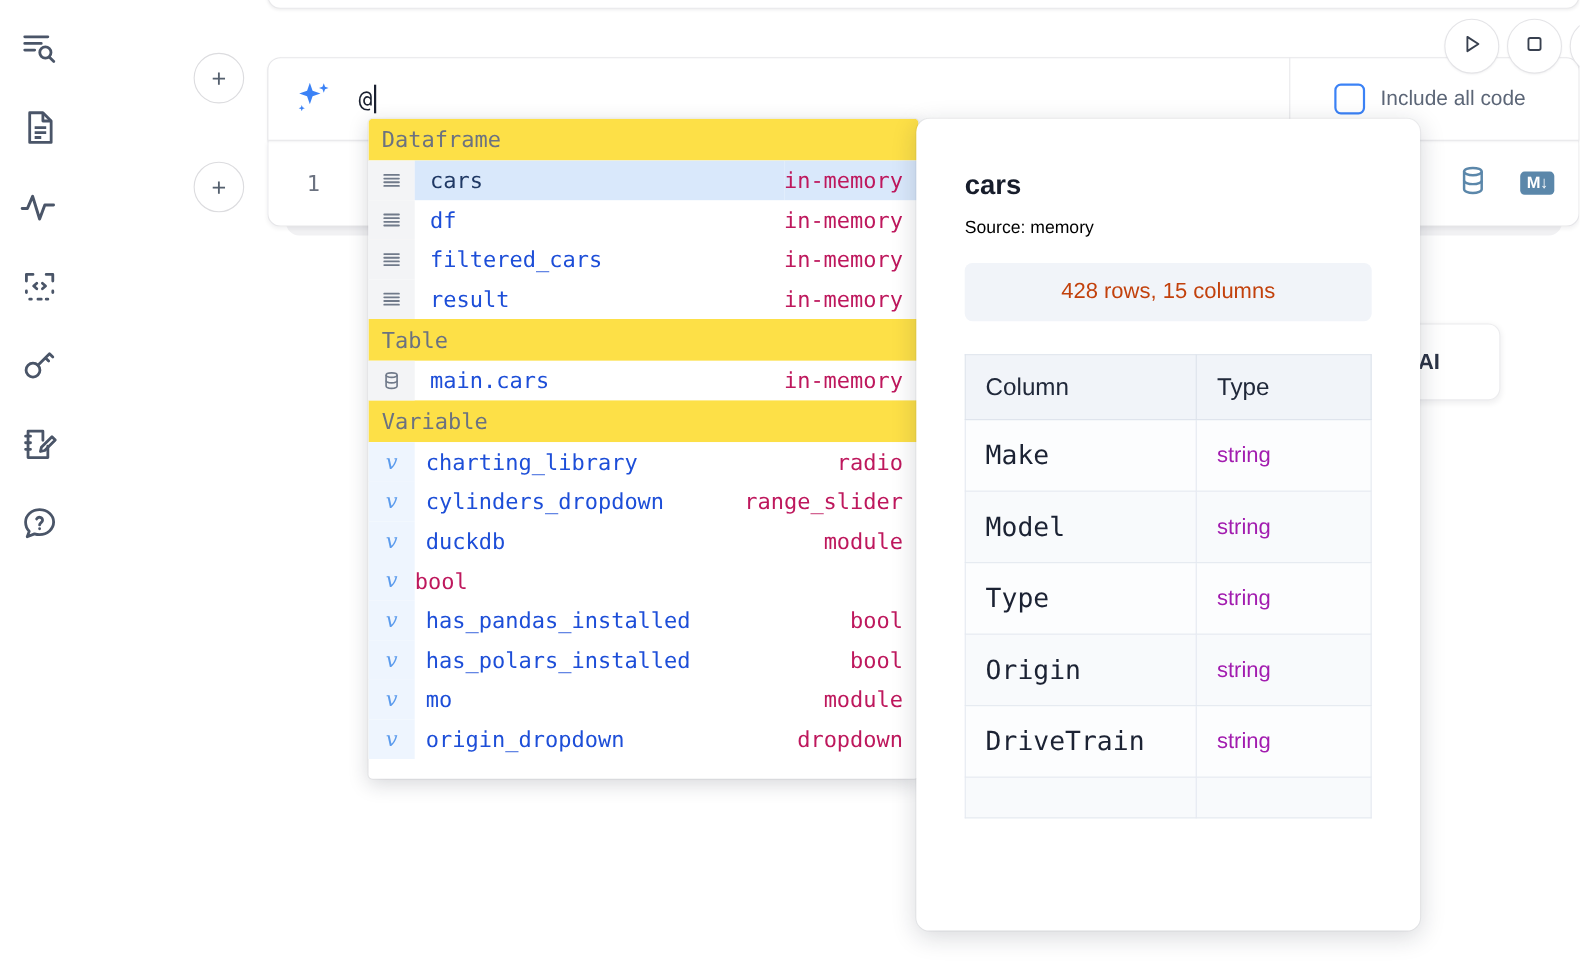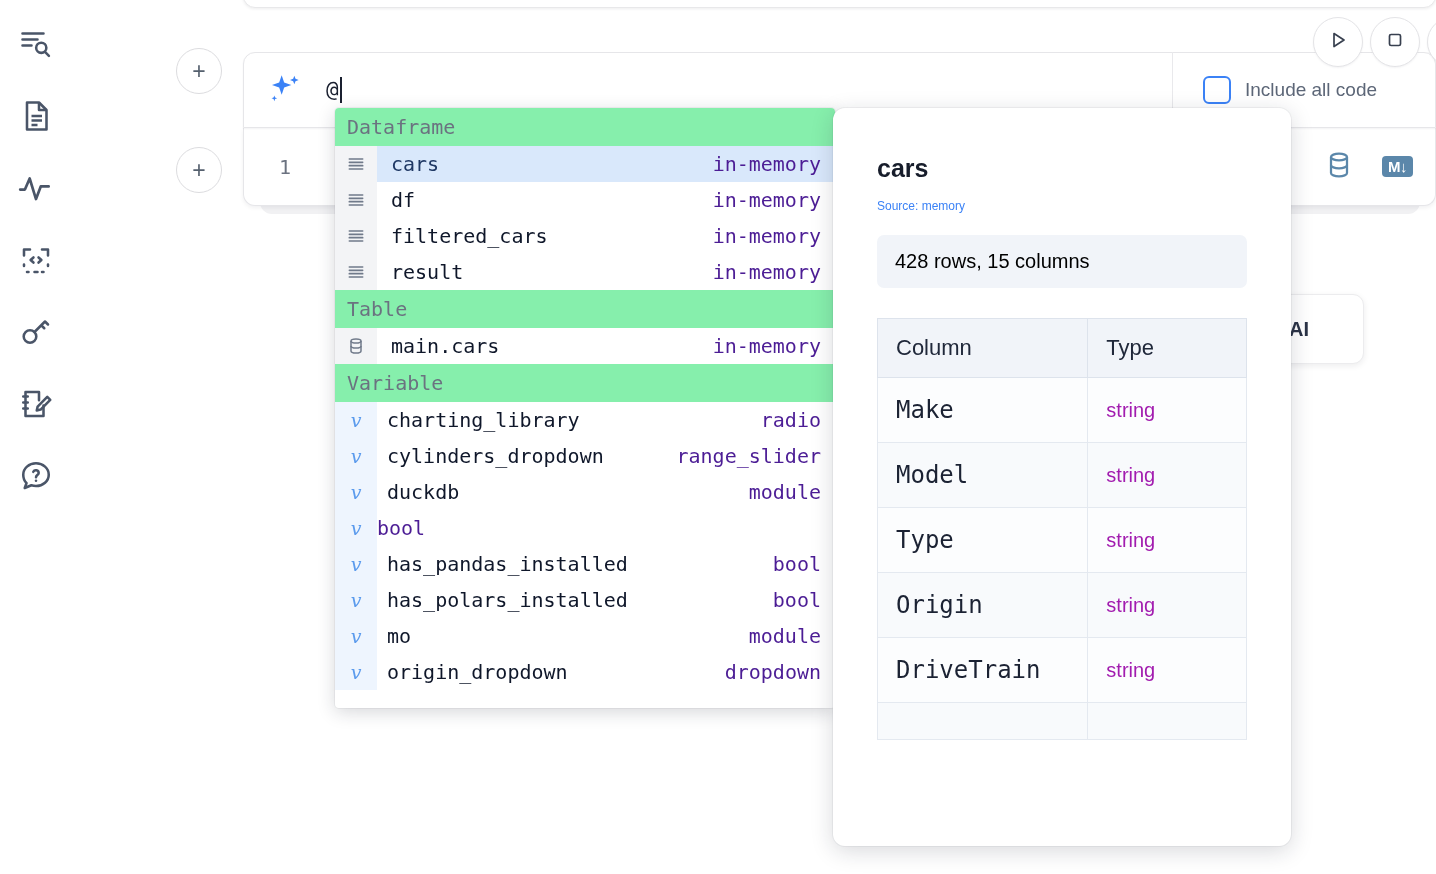--- a/index.html
+++ b/index.html
@@ -113,21 +113,21 @@
   }
 
   
   .ai-right {
     position: absolute;
     left: 1172px; top: 52px;
     width: 264px; height: 76px;
     border-left: 1px solid #e9e9ec;
     display: flex;
     align-items: center;
-    padding-left: 30px;
+    padding-left: 40px;
     background: transparent;
     z-index: 13;
   }
   .chk-box {
     width: 28px; height: 28px;
     border: 2px solid #3b82f6;
     border-radius: 6px;
     background: #ffffff;
     cursor: pointer;
     flex: none;
@@ -233,21 +233,21 @@
     left: 335px; top: 108px;
     width: 500px; height: 600px;
     background: #ffffff;
     border-radius: 4px;
     box-shadow: 0 4px 18px rgba(25,32,50,.18), 0 0 0 1px rgba(30,40,60,.05);
     overflow: hidden;
     z-index: 20;
     font-family: "DejaVu Sans Mono", monospace;
   }
   .ac-section {
-    background: #86efac;
+    background: #fde047;
     color: #6b7280;
     font-size: 20px;
     padding: 6px 0 6px 12px;
     height: 38px;
     display: flex;
     align-items: center;
   }
   .ac-row {
     display: flex;
     align-items: center;
@@ -270,27 +270,27 @@
   .ac-row.var .ac-ico {
     background: #eef5fe;
     color: #5b9bed;
     font-family: "DejaVu Serif", serif;
     font-style: italic;
     font-size: 19px;
   }
   .ac-name {
     flex: 1;
     padding-left: 14px;
-    color: #0f172a;
+    color: #1d4ed8;
     white-space: nowrap;
     height: 100%;
     display: flex; align-items: center;
   }
   .ac-meta {
-    color: #4c1d95;
+    color: #be185d;
     padding-right: 14px;
     white-space: nowrap;
     height: 100%;
     display: flex; align-items: center;
     flex: none;
   }
   .ac-row.var .ac-name { padding-left: 10px; }
 
   
   .preview-panel {
@@ -304,31 +304,32 @@
     overflow: hidden;
     padding: 46px 44px 0 44px;
   }
   .pv-title {
     font-size: 25px;
     font-weight: bold;
     color: #171d2b;
     margin-bottom: 16px;
   }
   .pv-source {
-    font-size: 12px;
-    color: #3b82f6;
+    font-size: 16px;
+    color: #000000;
     margin-bottom: 22px;
   }
   .pv-shape {
     background: #f1f4f9;
     border-radius: 7px;
     padding: 15px 18px;
     font-size: 20px;
-    color: #000000;
+    color: #c2410c;
     margin-bottom: 30px;
+    text-align: center;
   }
   .pv-table {
     border-collapse: collapse;
     width: 100%;
     table-layout: fixed;
   }
   .pv-table th {
     background: #f1f4f9;
     border: 1px solid #dde3ec;
     text-align: left;

